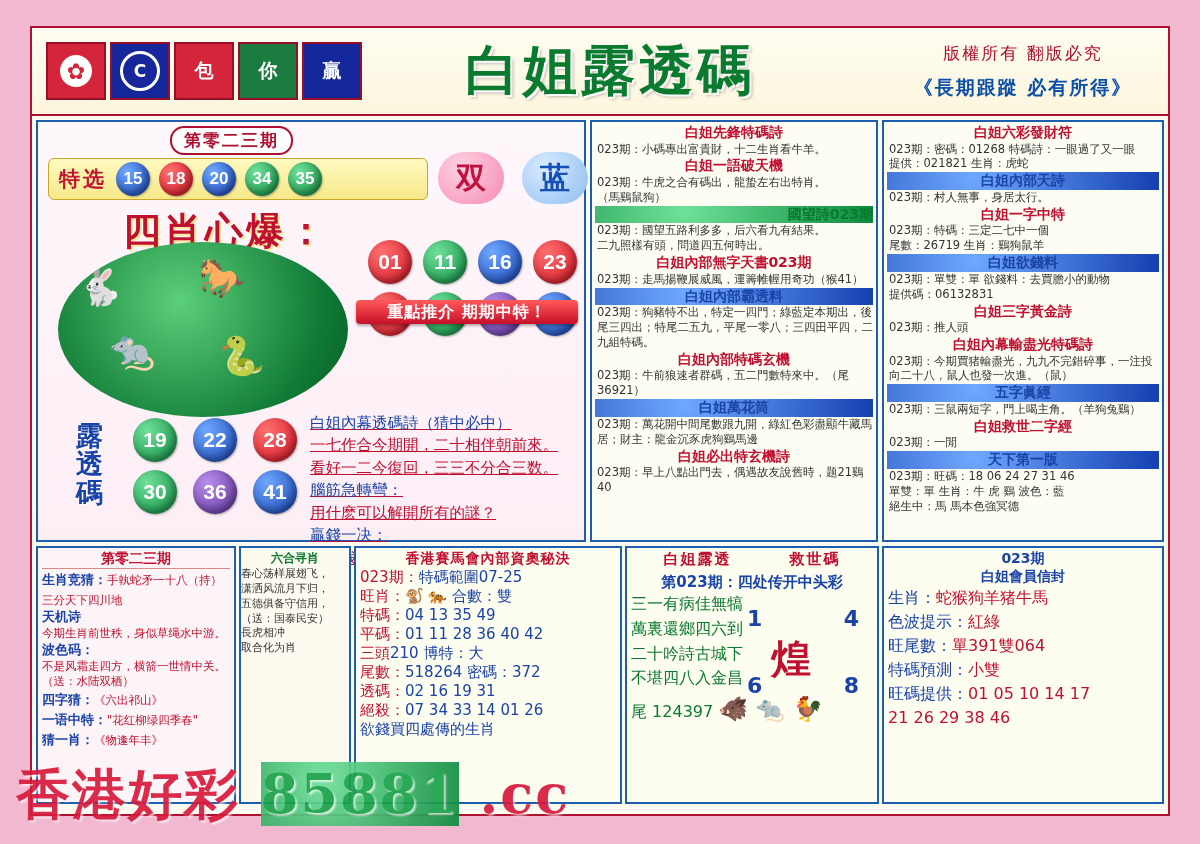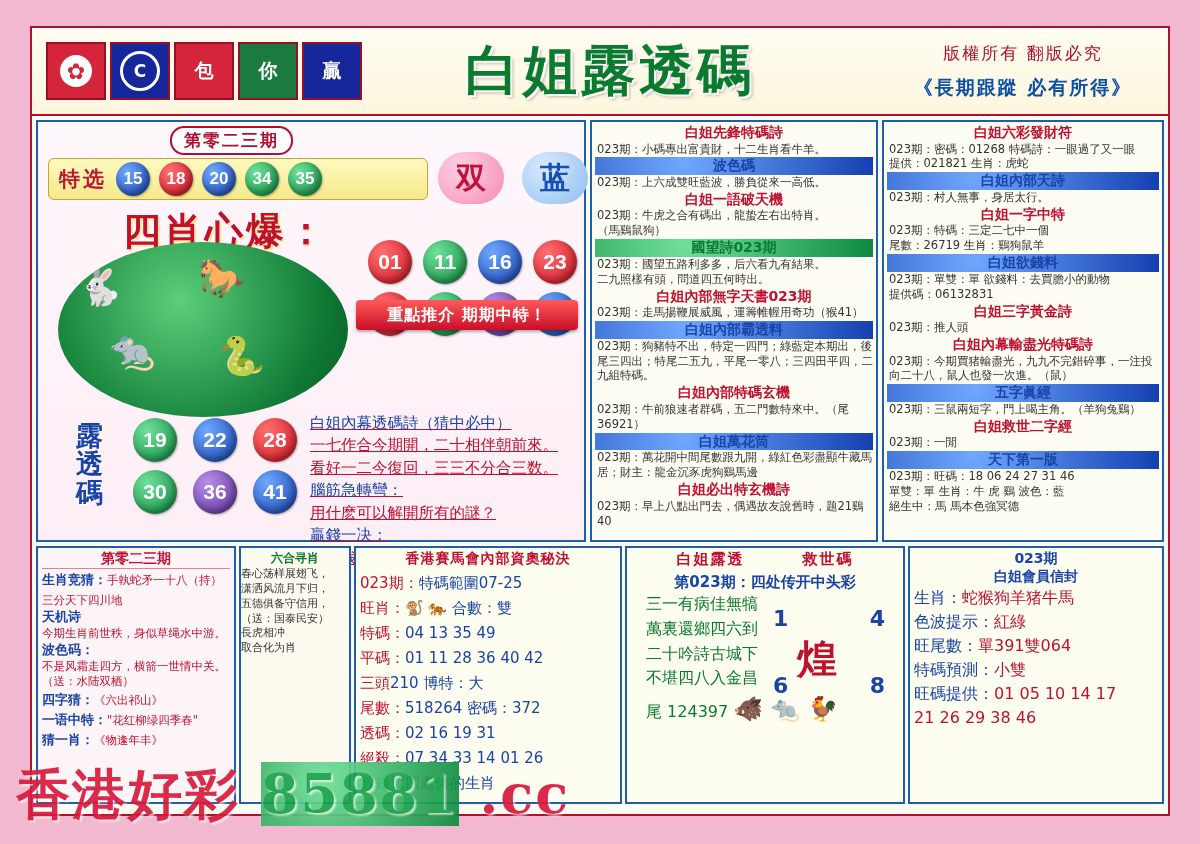--- a/index.html
+++ b/index.html
@@ -126,21 +126,21 @@
   .a1{left:18px;top:22px;}
   .a2{left:140px;top:14px;}
   .a3{left:50px;top:86px;}
   .a4{left:160px;top:92px;}
   .grid-balls{
     position:absolute;left:330px;top:118px;
     display:grid;grid-template-columns:repeat(4,52px);
     gap:8px 3px;
   }
   .recommend{
-    position:absolute;left:318px;top:178px;width:222px;height:30px;
+    position:absolute;left:318px;top:178px;width:222px;height:24px;
     background:linear-gradient(#ff5a5a,#c80f28);
     border-radius:4px;color:#fff;font-size:16px;font-weight:bold;
     display:flex;align-items:center;justify-content:center;letter-spacing:1px;
     box-shadow:0 2px 3px rgba(0,0,0,.3);
   }
   .lutouma{
     position:absolute;left:38px;top:300px;
     font-family:"DejaVu Serif","Liberation Serif",serif;
     font-size:27px;font-weight:bold;color:#1a43a8;
     line-height:1.05;text-align:center;
@@ -162,48 +162,48 @@
   .mid{
     width:288px;border:2px solid #1c5fae;background:#fdfdf3;
     box-sizing:border-box;padding:2px 3px;overflow:hidden;
   }
   .blk{margin-bottom:1px;}
   .blk .bt{
     text-align:center;font-weight:bold;font-size:14px;
     color:#c01030;line-height:1.25;
   }
   .blk .bt.blue{color:#1a43a8;}
-  .blk .bt.green{color:#0a7a2f;}
+  .blk .bt.green{color:#0a7a2f;text-align:right;}
   .blk .ln{
     font-size:11.5px;color:#333;line-height:1.3;
     padding-left:2px;
   }
   
   .right{
     flex:1;border:2px solid #1c5fae;background:#fdfdf3;
     box-sizing:border-box;padding:2px 3px;overflow:hidden;
   }
   
   .bottom{
     display:flex;gap:3px;padding:0 4px 4px 4px;
     height:262px;box-sizing:border-box;
   }
   .bcol{border:2px solid #1c5fae;box-sizing:border-box;overflow:hidden;position:relative;}
   .bc1{width:200px;background:#fdf4f8;padding:2px 4px;}
   .bc2{width:112px;background:#fdfaf0;padding:2px 0;}
   .bc3{width:268px;background:#fdfdf0;padding:2px 4px;}
-  .bc4{width:280px;background:#fdfdf0;padding:2px 19px;}
+  .bc4{width:254px;background:#fdfdf0;padding:2px 4px;}
   .bc5{flex:1;background:#fdfdf0;padding:2px 4px;}
   .bc1 .t{text-align:center;color:#c01030;font-size:14px;font-weight:bold;border-bottom:1px solid #d88;}
   .bc1 .k{color:#1a43a8;font-size:13px;font-weight:bold;}
   .bc1 .v{color:#c01030;font-size:11.5px;line-height:1.3;}
   .bc2 .t{text-align:center;color:#0a7a2f;font-size:12px;font-weight:bold;}
   .bc2 .v{color:#333;font-size:11px;line-height:1.35;}
   .bc3 .t{text-align:center;color:#c01030;font-size:14px;font-weight:bold;letter-spacing:1px;}
-  .bc3 .row{color:#1a43a8;font-size:15px;margin-top:6px;}
+  .bc3 .row{color:#1a43a8;font-size:15px;}
   .bc3 .row .lbl{color:#c01030;}
   .bc4 .t{text-align:center;color:#c01030;font-size:15px;font-weight:bold;letter-spacing:2px;}
   .bc4 .sub{text-align:center;color:#1a43a8;font-size:15px;font-weight:bold;margin-top:4px;}
   .bc4 .vline{color:#0a7a2f;font-size:16px;line-height:1.55;}
   .bc5 .t{text-align:center;color:#1a43a8;font-size:14px;font-weight:bold;}
   .bc5 .row{font-size:16px;color:#c01030;line-height:1.5;}
   .bc5 .row b{color:#1a43a8;font-weight:normal;}
   .huang{
     position:absolute;right:18px;top:58px;width:112px;height:92px;
   }
@@ -310,24 +310,20 @@
         <div>（赢钱去买乐此不疲的生肖）</div>
       </div>
     </div>
 
     <div class="mid">
       <div class="blk">
           <div class="bt">白姐先鋒特碼詩</div>
           <div class="ln">023期：小碼專出富貴財，十二生肖看牛羊。</div>
         </div>
       <div class="blk">
-          <div class="bt blue">波色碼</div>
-          <div class="ln">023期：上六成雙旺藍波，勝負從來一高低。</div>
-        </div>
-      <div class="blk">
           <div class="bt">白姐一語破天機</div>
           <div class="ln">023期：牛虎之合有碼出，龍蛰左右出特肖。</div>
           <div class="ln">（馬鷄鼠狗）</div>
         </div>
       <div class="blk">
           <div class="bt green">國望詩023期</div>
           <div class="ln">023期：國望五路利多多，后六看九有結果。</div>
           <div class="ln">二九照樣有頭，問道四五何時出。</div>
         </div>
       <div class="blk">

